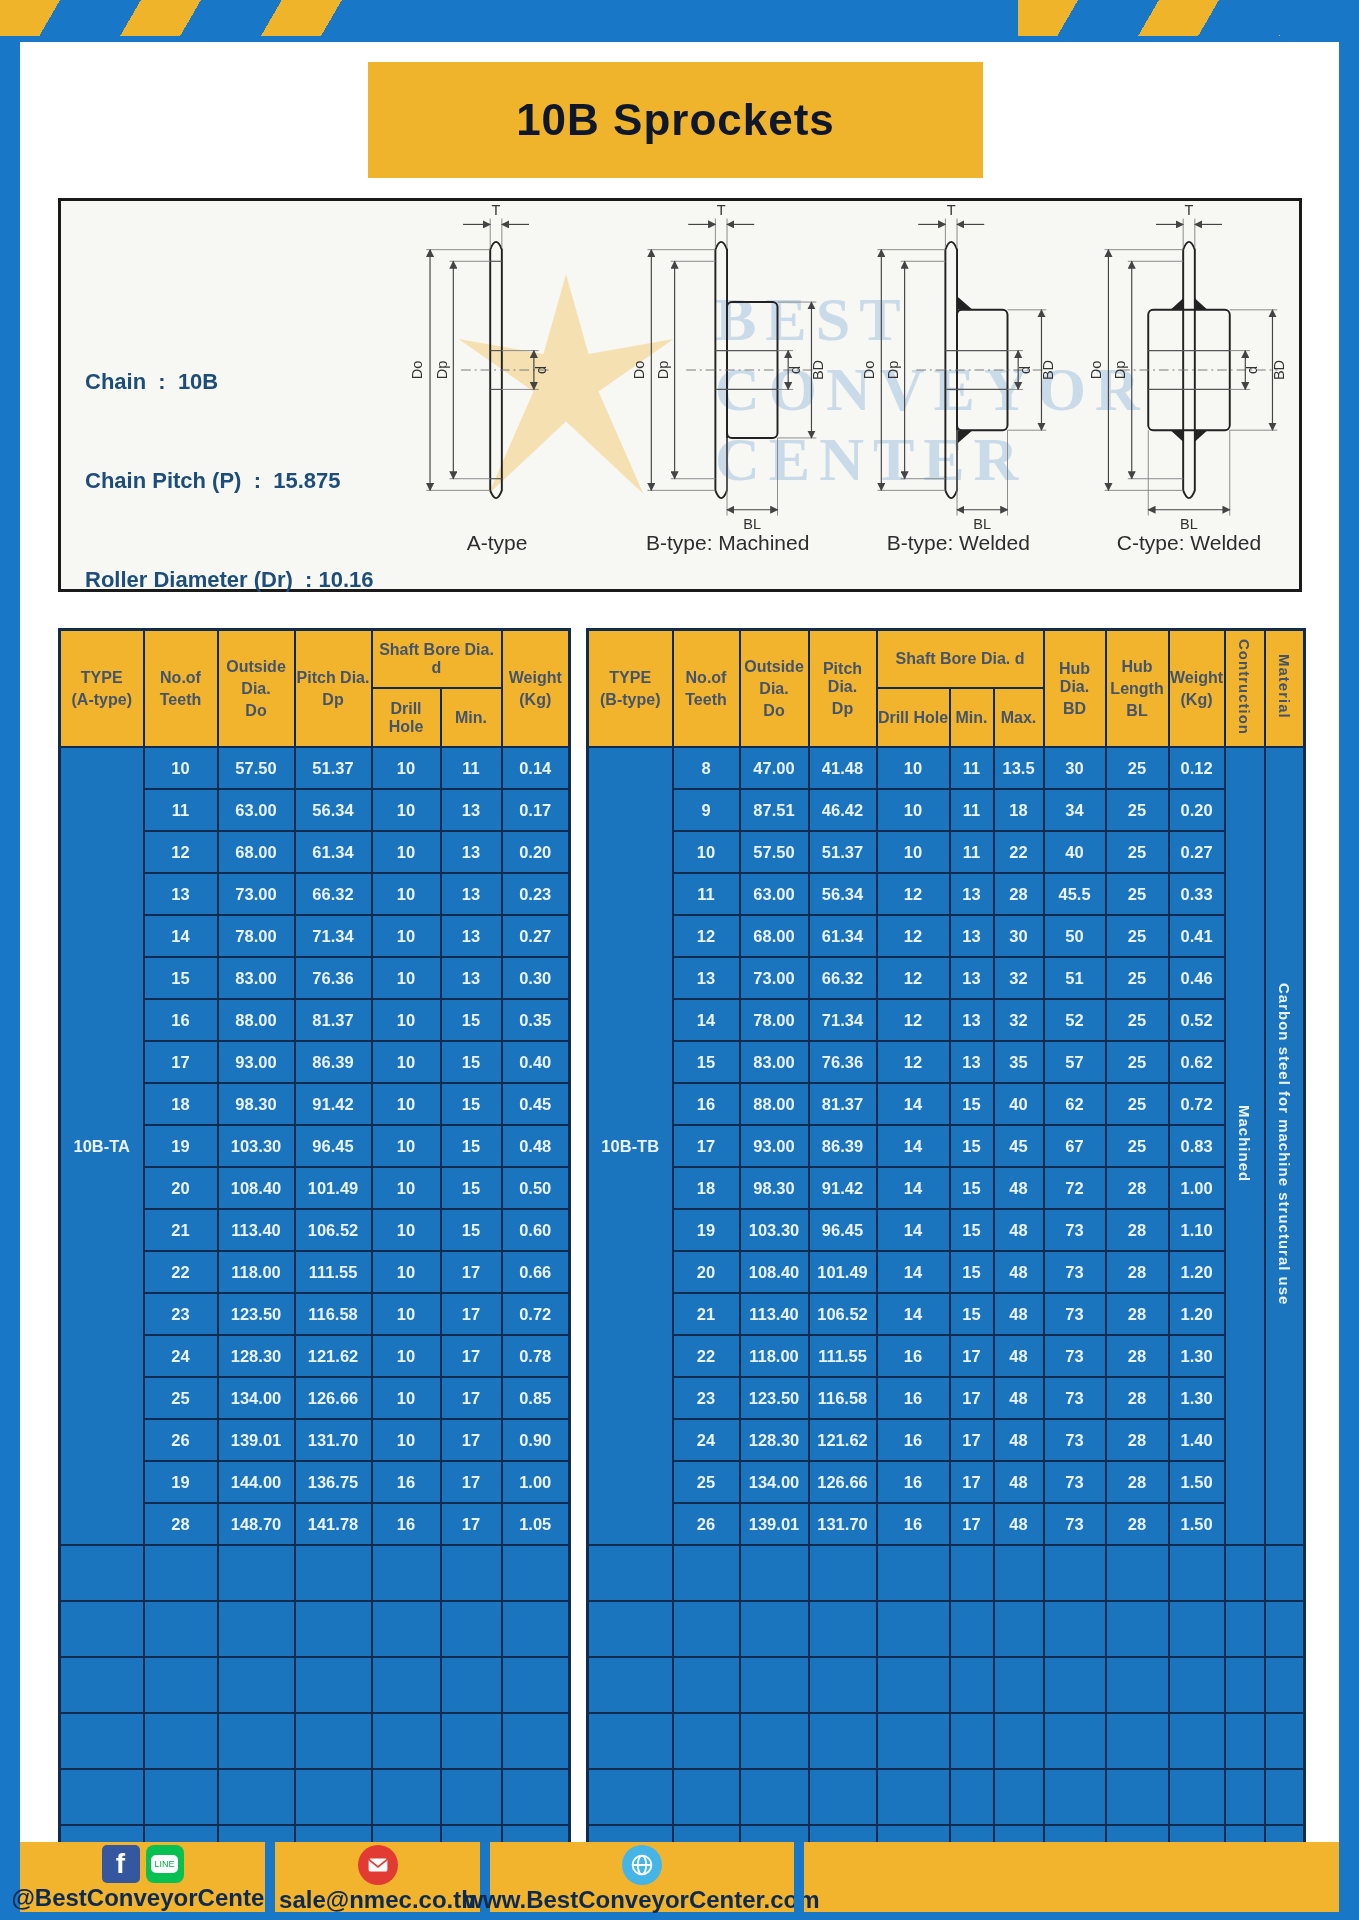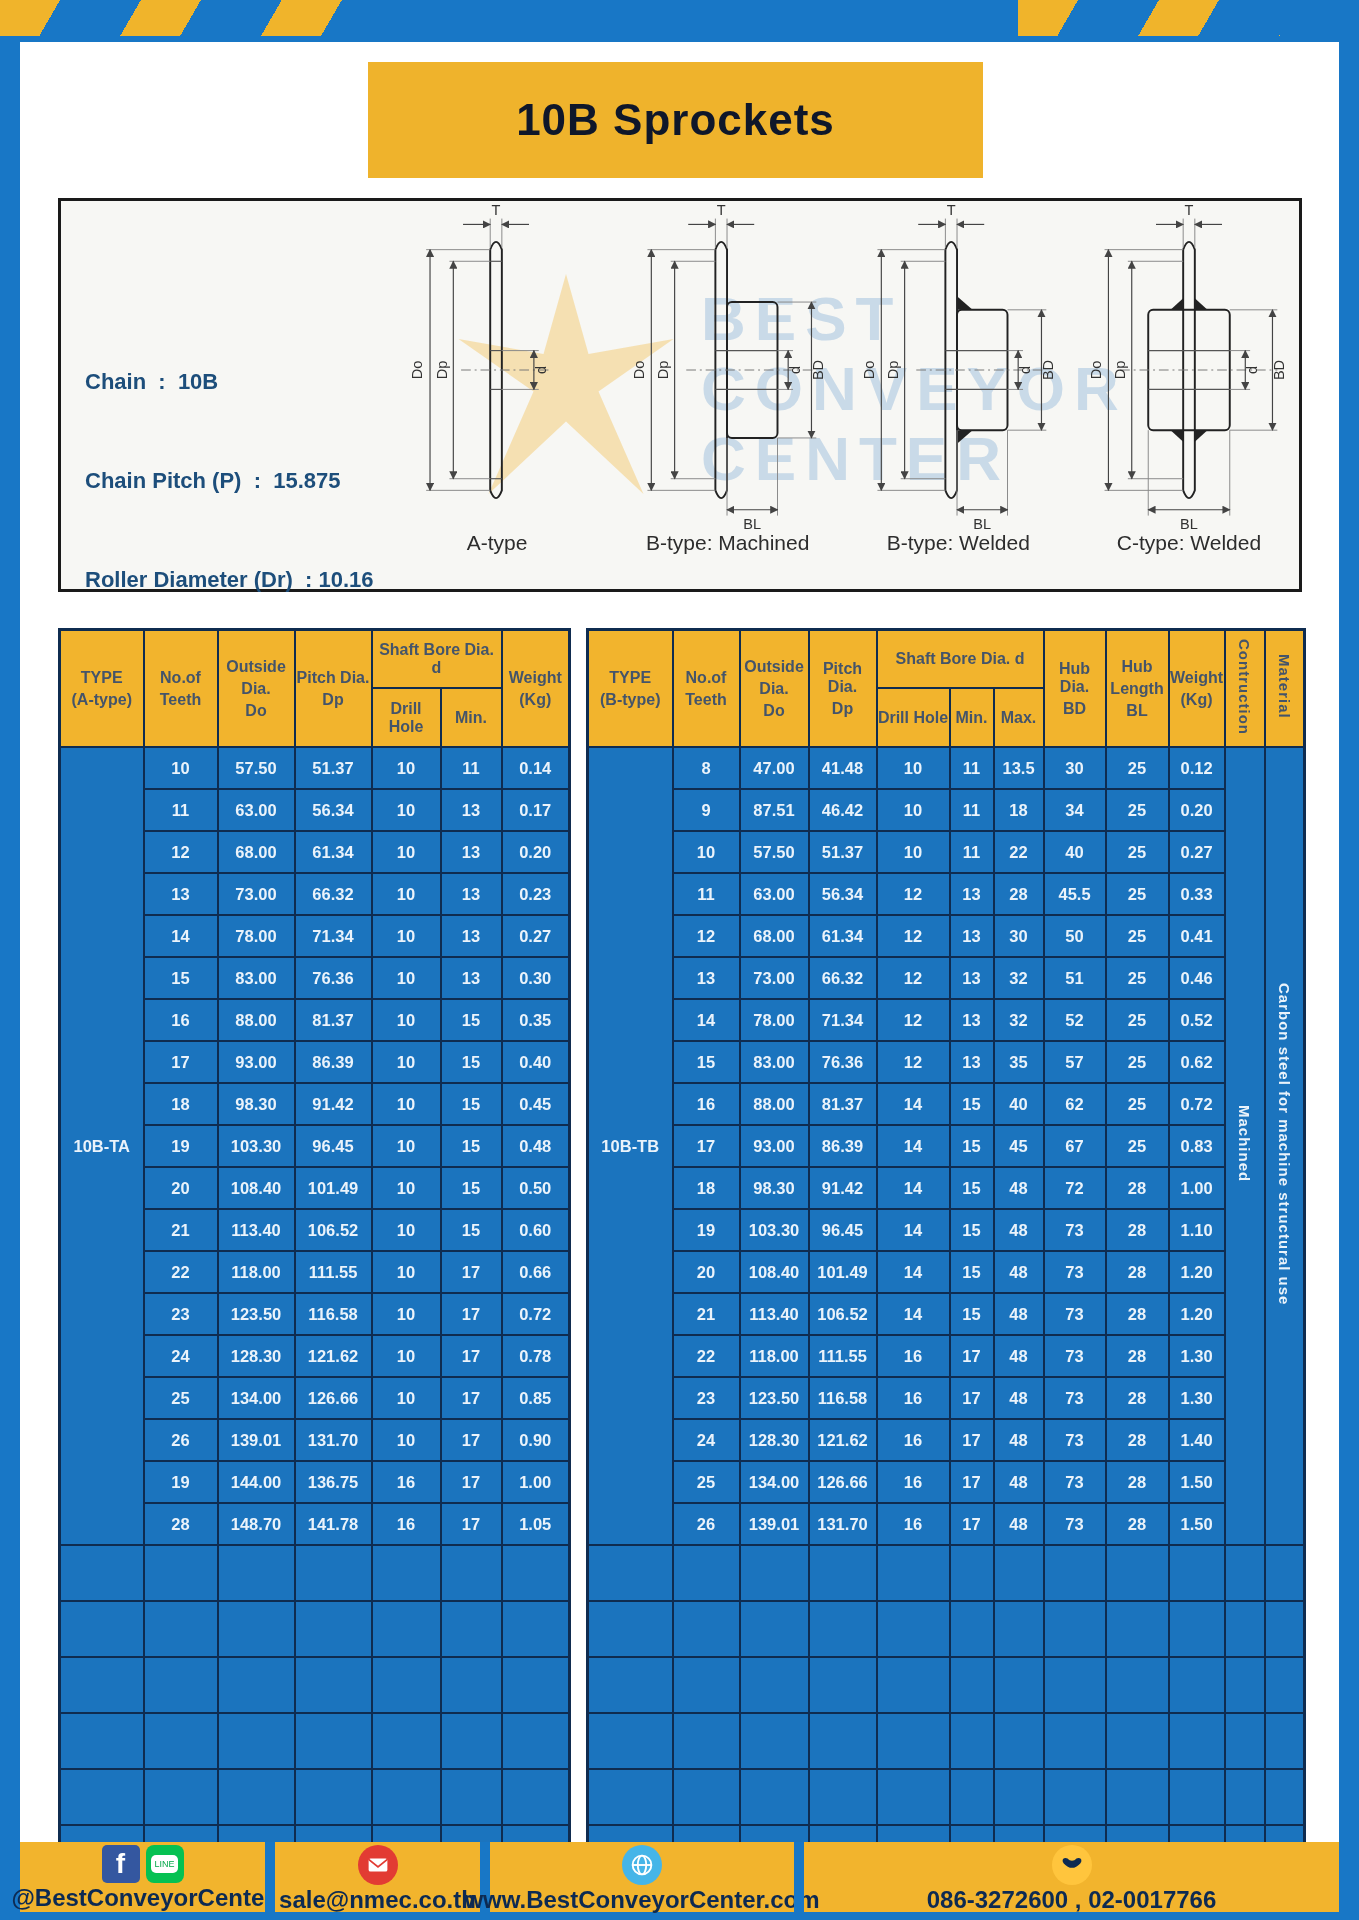--- a/index.html
+++ b/index.html
@@ -13,21 +13,21 @@
 
   
   .title-box{position:absolute;left:348px;top:20px;width:615px;height:116px;background:#EFB32C;
         display:flex;align-items:center;justify-content:center;}
   .title-box h1{margin:0;font-size:44px;color:#0f172a;letter-spacing:1px;}
 
   
   .diagram-panel{position:absolute;left:38px;top:156px;width:1244px;height:394px;
         border:3px solid #1a1a1a;background:#F7F7F4;box-sizing:border-box;}
   .specs{position:absolute;left:24px;top:98px;color:#1D4E7B;font-size:22px;font-weight:bold;line-height:33px;white-space:pre;}
-  .watermark{position:absolute;left:380px;top:8px;width:760px;height:360px;display:flex;align-items:center;gap:10px;pointer-events:none;}
+  .watermark{position:absolute;left:380px;top:8px;width:760px;height:360px;display:flex;align-items:center;gap:24px;pointer-events:none;font-family:Liberation Serif, serif;}
   .wm-star{width:250px;height:250px;flex:0 0 auto;}
   .wm-text{font-size:62px;font-weight:bold;letter-spacing:9px;color:rgba(125,170,212,0.38);line-height:70px;}
   .figures{position:absolute;left:330px;top:4px;right:4px;bottom:2px;display:flex;justify-content:space-between;}
   .fig{width:212px;text-align:center;}
   .fig svg.drawing{width:100%;height:330px;display:block;}
   .fig .caption{font-size:21px;color:#2d2d2d;margin-top:-4px;}
   .part{stroke:#222;stroke-width:2;fill:none;}
   .weld{fill:#222;stroke:none;}
   .bore{stroke:#555;stroke-width:1.2;fill:none;}
   .cline{stroke:#777;stroke-width:1;stroke-dasharray:10 4 2 4;}
@@ -900,26 +900,14 @@
           <svg width="30" height="30" viewBox="0 0 32 32">
             <circle cx="16" cy="16" r="10" stroke="#ffffff" stroke-width="2" fill="none"></circle>
             <ellipse cx="16" cy="16" rx="4.5" ry="10" stroke="#ffffff" stroke-width="2" fill="none"></ellipse>
             <line x1="6" y1="16" x2="26" y2="16" stroke="#ffffff" stroke-width="2"></line>
           </svg>
         </div>
       </div>
       <div class="flabel">www.BestConveyorCenter.com</div>
     </div>
     <div class="fdiv"></div>
-    <div class="fsec s4">
-      <div class="ficons">
-        <div class="icon-circle phone">
-          <svg width="30" height="30" viewBox="0 0 32 32">
-            <path d="M7,14 Q16,24 25,14 L21,9 Q16,14 11,9 Z" fill="#0D2A52"></path>
-            <circle cx="9" cy="11.5" r="3" fill="#0D2A52"></circle>
-            <circle cx="23" cy="11.5" r="3" fill="#0D2A52"></circle>
-          </svg>
-        </div>
-      </div>
-      <div class="flabel">086-3272600 , 02-0017766</div>
-    </div>
   </div>
 </div>
 
 </body></html>

